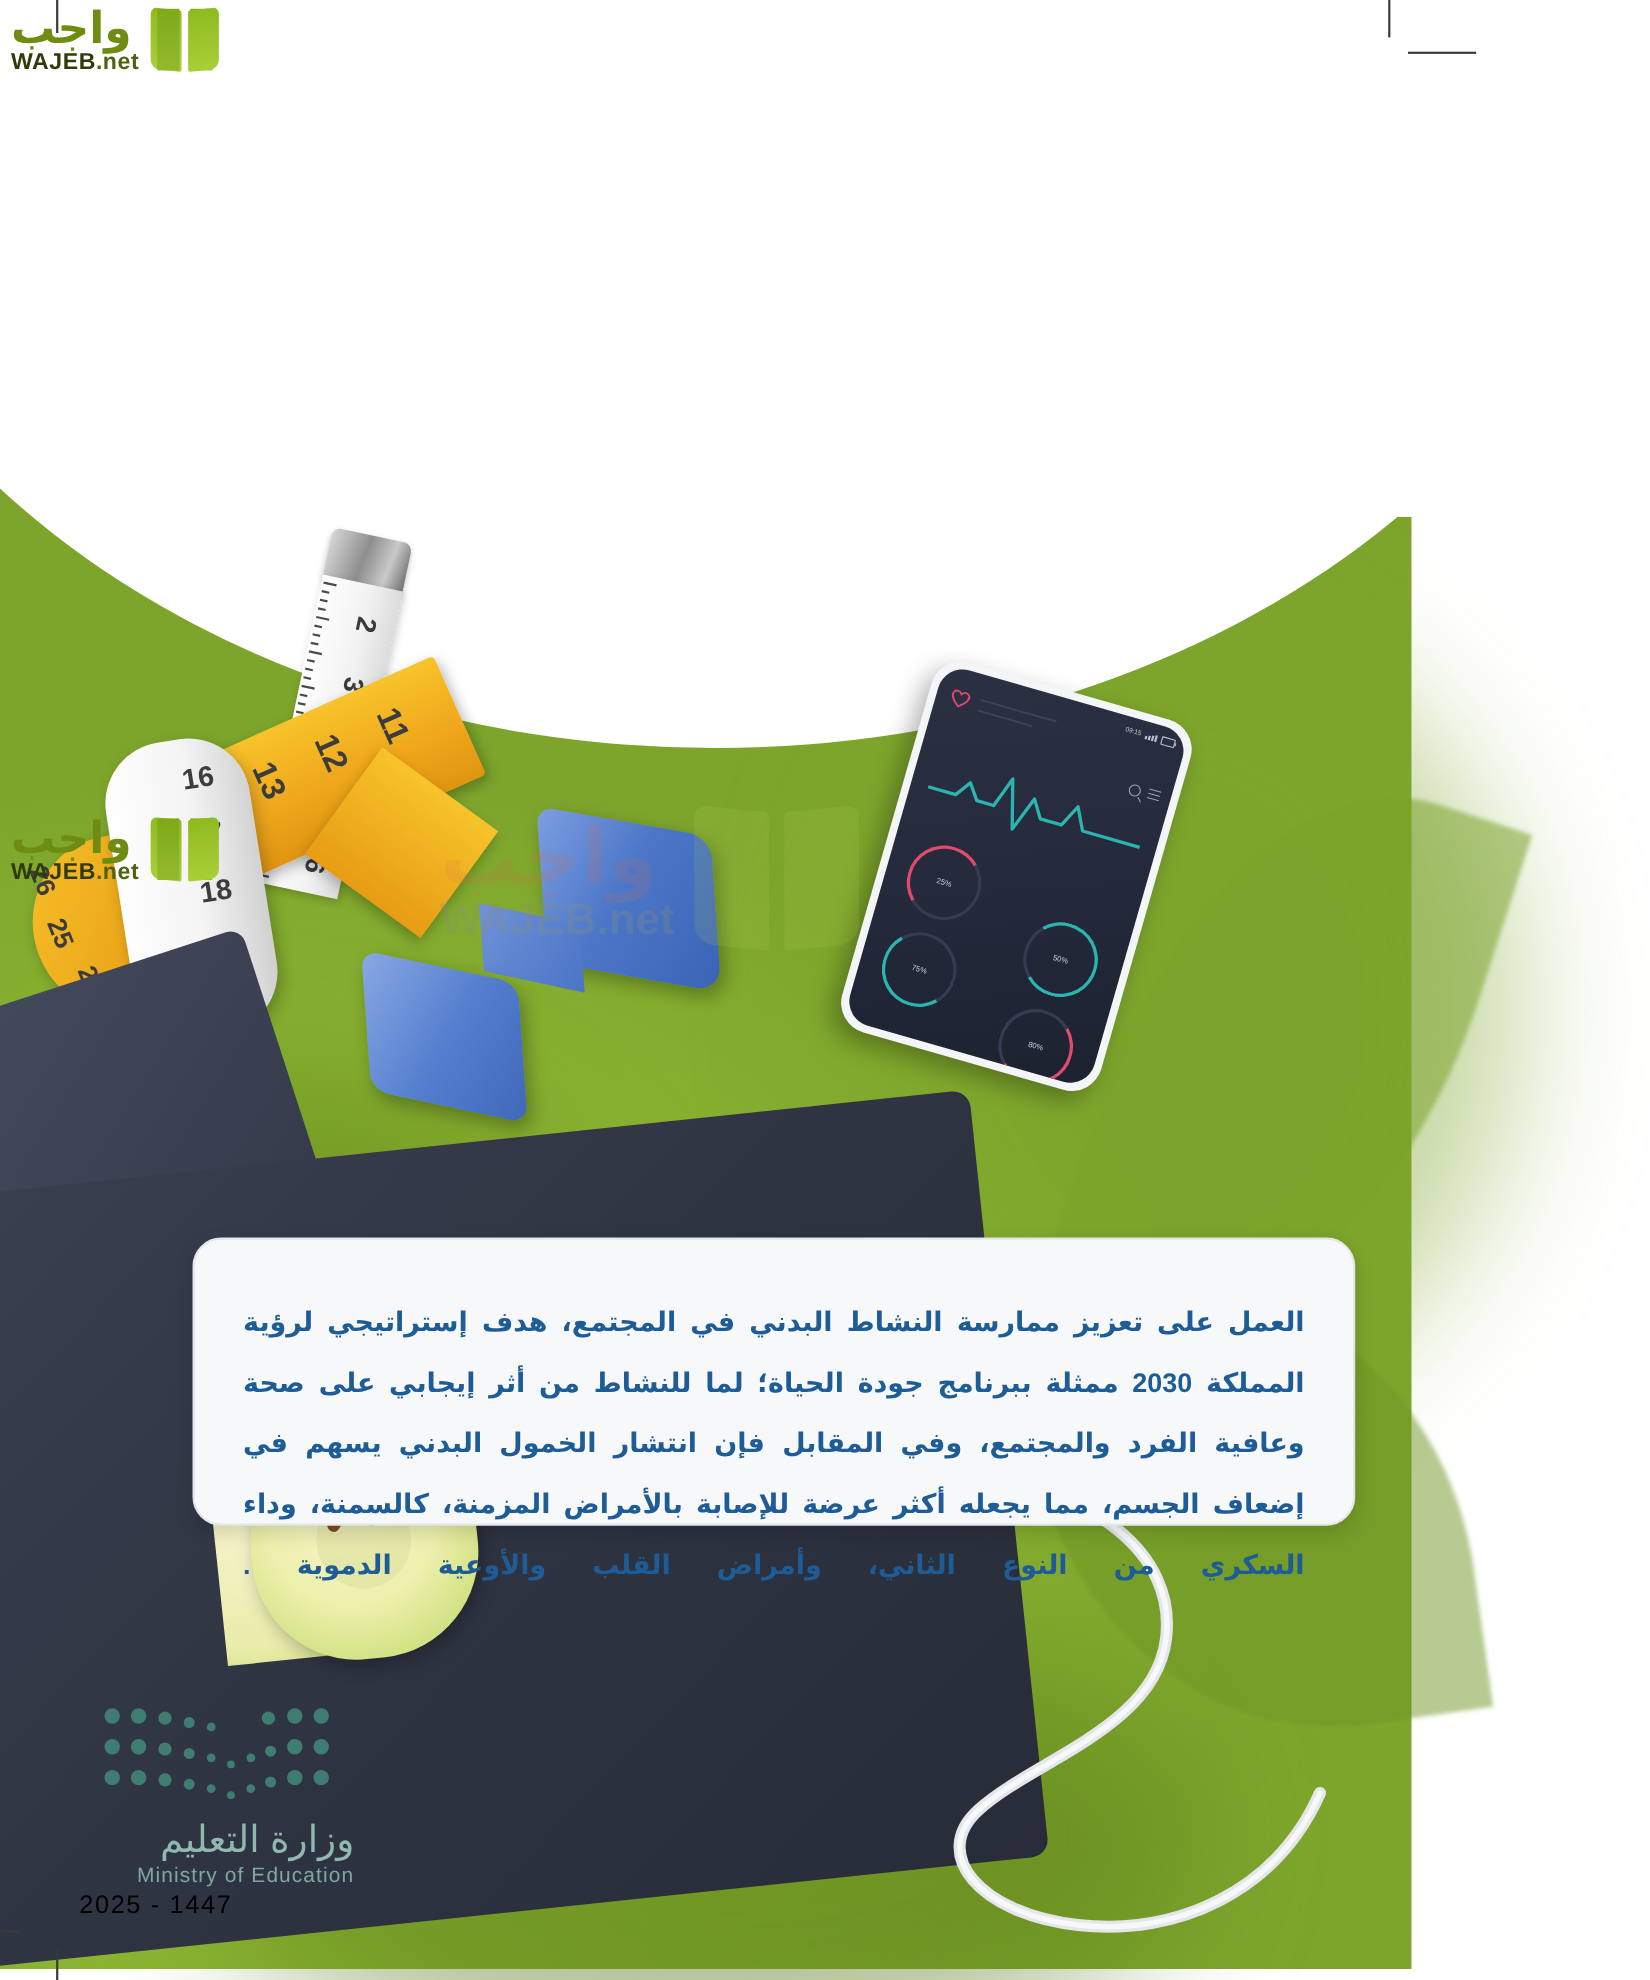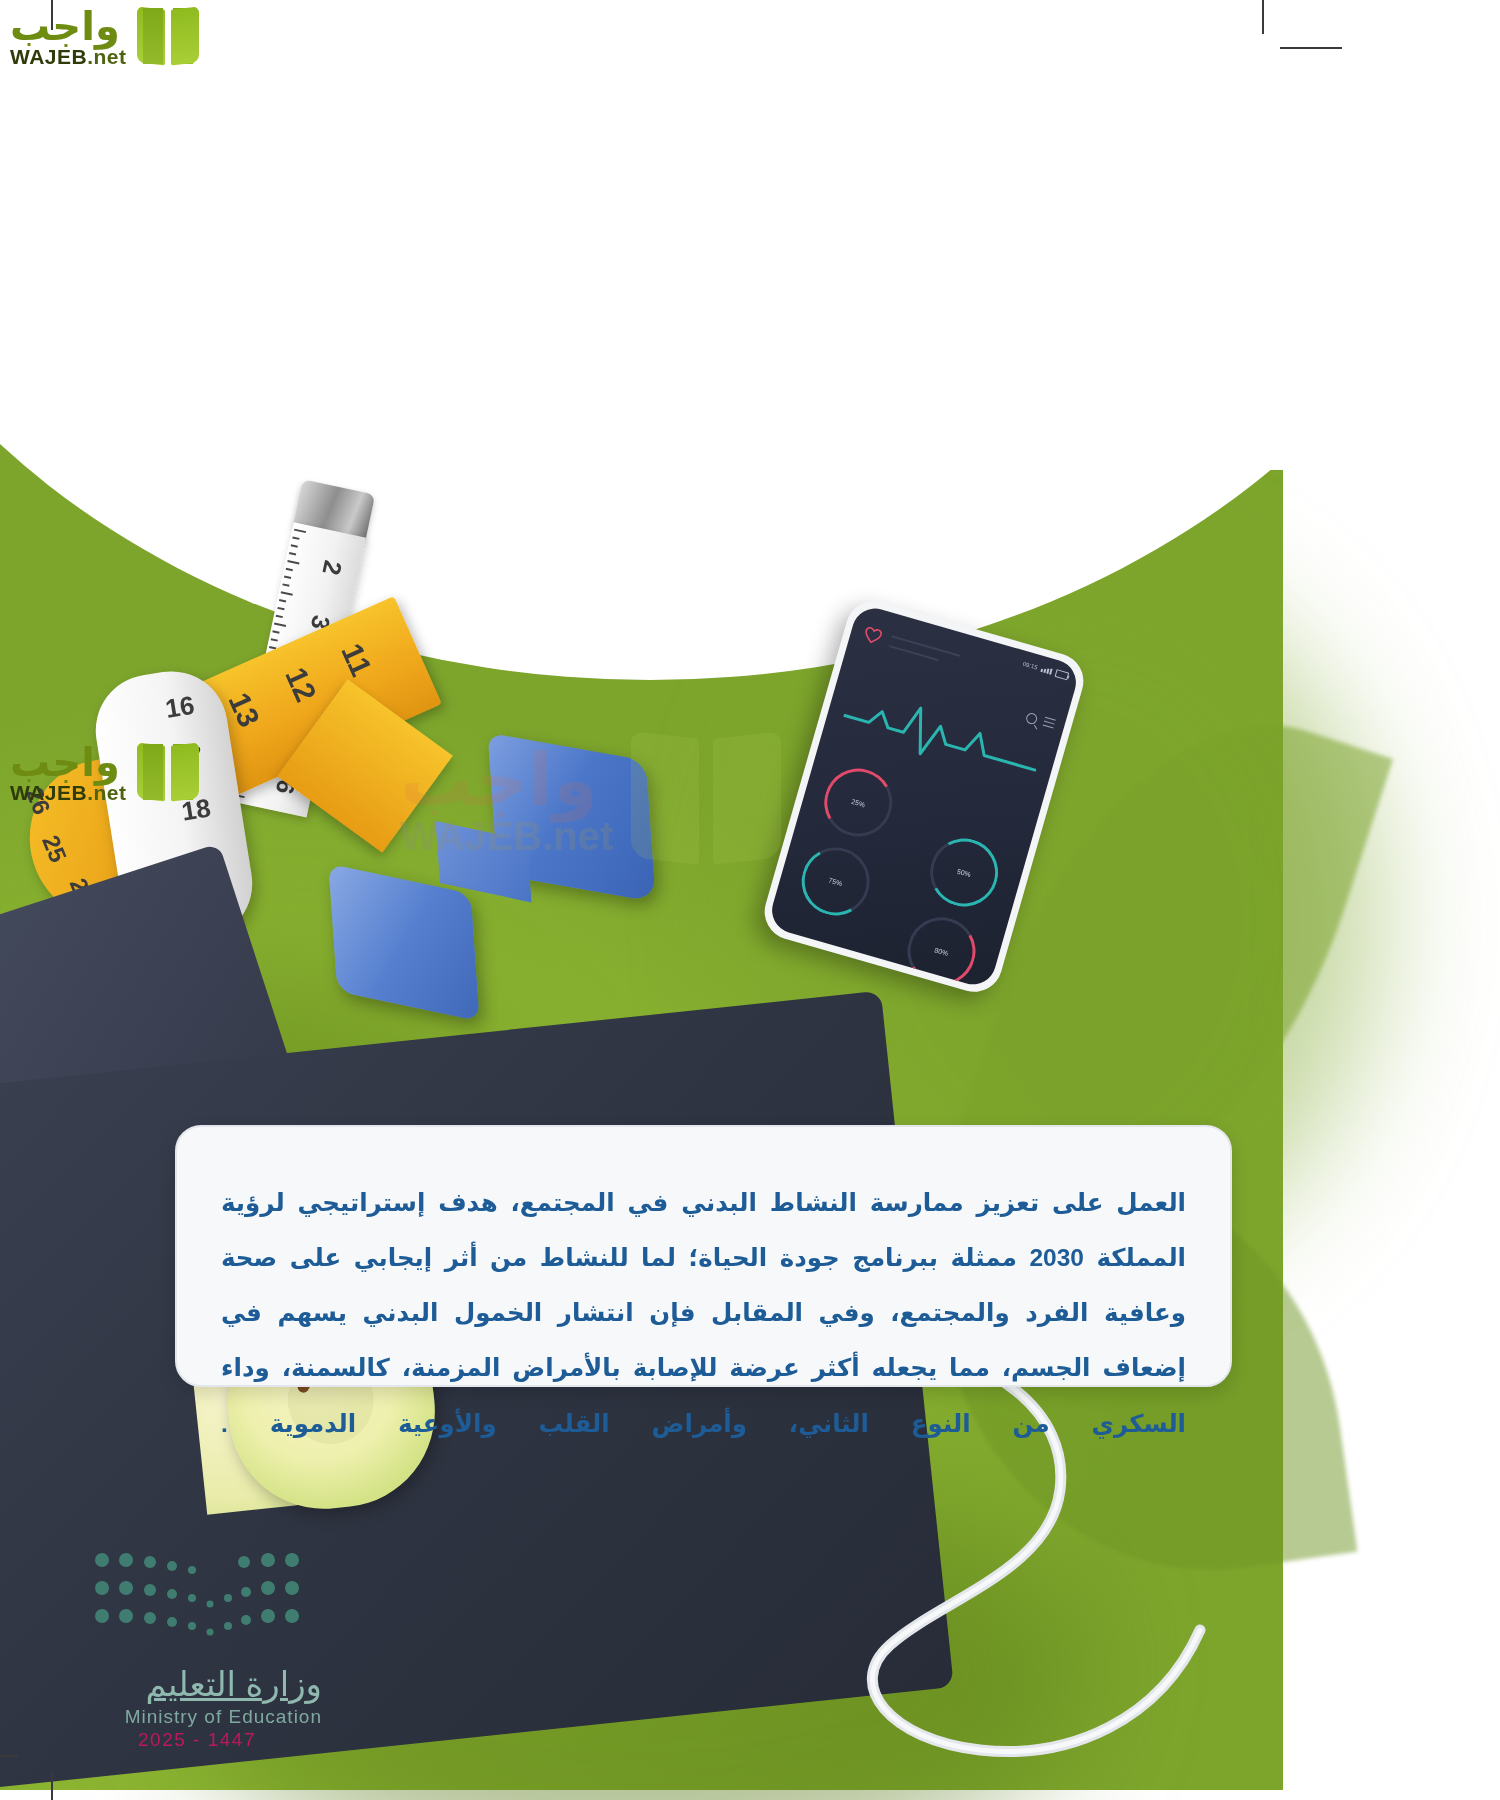--- a/index.html
+++ b/index.html
@@ -254,23 +254,23 @@
     padding:48px 44px 30px 44px;box-sizing:content-box;
   }
   .idea-text{
     color:#1d5c96;font-size:24.5px;font-weight:bold;line-height:2.25;
     text-align:justify;text-align-last:justify;
   }
 
   
   .moe{position:absolute;left:72px;top:1548px;width:250px;z-index:7;}
   .moe-dots{width:230px;height:92px;}
-  .moe-ar{margin-top:20px;font-size:34px;color:#8fb8ae;letter-spacing:2px;font-weight:400;text-decoration:underline;}
+  .moe-ar{margin-top:8px;font-size:34px;color:#8fb8ae;letter-spacing:2px;font-weight:400;}
   .moe-en{margin-top:2px;font-size:19px;color:#7fa9a0;letter-spacing:1px;direction:ltr;text-align:right;}
-  .moe-yr{margin-top:1px;font-size:19px;color:#be185d;letter-spacing:1.5px;direction:ltr;text-align:center;}
+  .moe-yr{margin-top:1px;font-size:23px;color:#000000;letter-spacing:1.5px;direction:ltr;text-align:left;}
 </style>
 </head>
 <body>
 
 <div id="page">
 
   <div class="green-bg">
     <div class="green-blotch gb1"></div>
     <div class="green-blotch gb2"></div>
     <div class="green-blotch gb3"></div>

